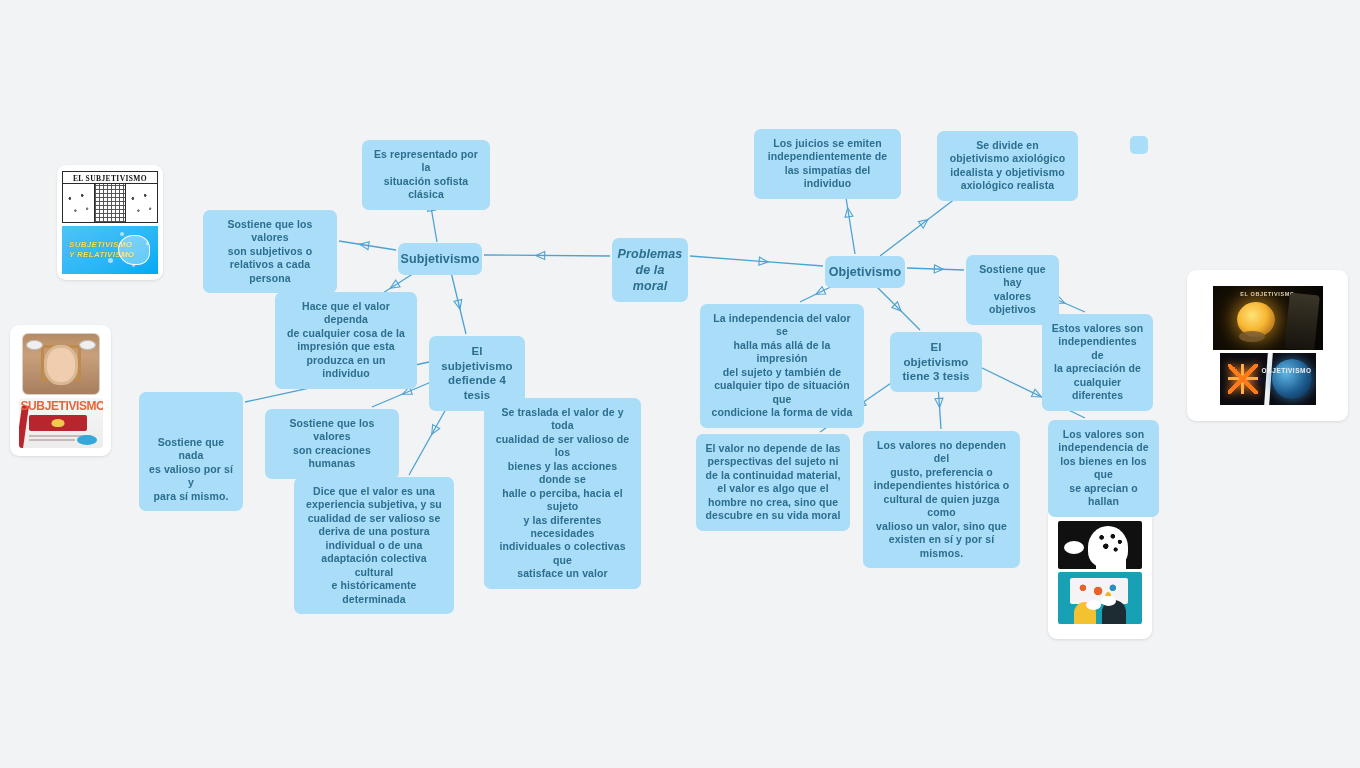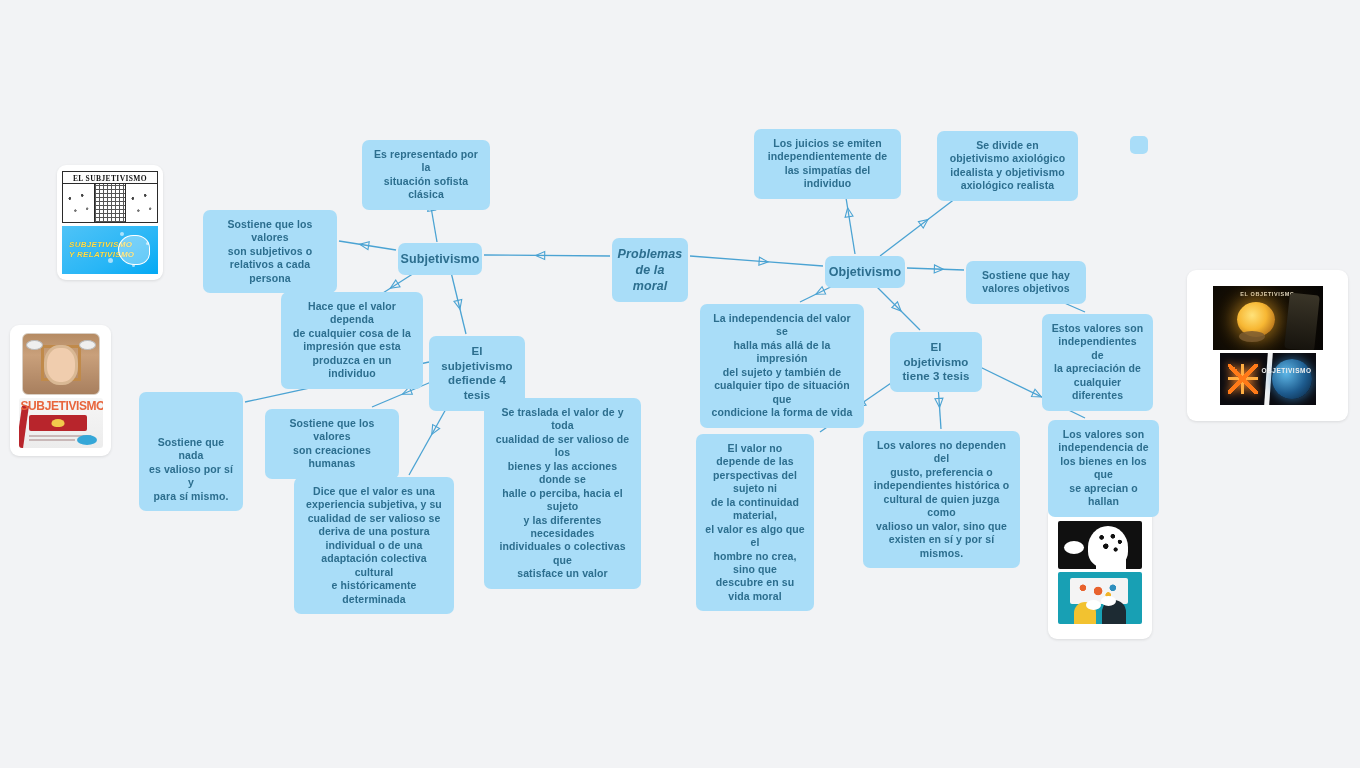--- a/index.html
+++ b/index.html
@@ -500,21 +500,21 @@
       </div>
       <div class="node lvl2" style="left: 362px; top: 140px; width: 128px; min-height: 36px; display: flex; align-items: center; justify-content: center;">
         <span style="white-space: pre-line;">Es representado por la
 situación sofista clásica</span>
       </div>
       <div class="node lvl2" style="left: 203px; top: 210px; width: 134px; min-height: 48px; display: flex; align-items: center; justify-content: center;">
         <span style="white-space: pre-line;">Sostiene que los valores
 son subjetivos o
 relativos a cada persona</span>
       </div>
-      <div class="node lvl2" style="left: 281px; top: 292px; width: 142px; min-height: 62px; display: flex; align-items: center; justify-content: center;">
+      <div class="node lvl2" style="left: 275px; top: 292px; width: 142px; min-height: 62px; display: flex; align-items: center; justify-content: center;">
         <span style="white-space: pre-line;">Hace que el valor dependa
 de cualquier cosa de la
 impresión que esta
 produzca en un individuo</span>
       </div>
       <div class="node lvl2" style="left: 139px; top: 392px; width: 104px; min-height: 50px; display: flex; align-items: center; justify-content: center;">
         <span style="white-space: pre-line; margin-top: 36px;">Sostiene que nada
 es valioso por sí y
 para sí mismo.</span>
       </div>
@@ -544,38 +544,38 @@
         <span style="white-space: pre-line;">Los juicios se emiten
 independientemente de
 las simpatías del individuo</span>
       </div>
       <div class="node lvl2" style="left: 937px; top: 131px; width: 141px; min-height: 62px; display: flex; align-items: flex-start; justify-content: center;">
         <span style="white-space: pre-line;">Se divide en
 objetivismo axiológico
 idealista y objetivismo
 axiológico realista</span>
       </div>
-      <div class="node lvl2" style="left: 966px; top: 255px; width: 120px; min-height: 36px; display: flex; align-items: center; justify-content: center; margin-top: 6px;">
+      <div class="node lvl2" style="left: 966px; top: 255px; width: 93px; min-height: 36px; display: flex; align-items: center; justify-content: center;">
         <span style="white-space: pre-line;">Sostiene que hay
 valores objetivos</span>
       </div>
       <div class="node lvl2" style="left: 700px; top: 304px; width: 164px; min-height: 78px; display: flex; align-items: center; justify-content: center;">
         <span style="white-space: pre-line;">La independencia del valor se
 halla más allá de la impresión
 del sujeto y también de
 cualquier tipo de situación que
 condicione la forma de vida</span>
       </div>
       <div class="node lvl2" style="left: 1042px; top: 314px; width: 111px; min-height: 62px; display: flex; align-items: center; justify-content: center;">
         <span style="white-space: pre-line;">Estos valores son
 independientes de
 la apreciación de
 cualquier diferentes</span>
       </div>
-      <div class="node lvl2" style="left: 696px; top: 434px; width: 118px; min-height: 93px; display: flex; align-items: center; justify-content: center;">
+      <div class="node lvl2" style="left: 696px; top: 434px; width: 154px; min-height: 93px; display: flex; align-items: center; justify-content: center;">
         <span style="white-space: pre-line;">El valor no depende de las
 perspectivas del sujeto ni
 de la continuidad material,
 el valor es algo que el
 hombre no crea, sino que
 descubre en su vida moral</span>
       </div>
       <div class="node lvl2" style="left: 863px; top: 431px; width: 157px; min-height: 93px; display: flex; align-items: center; justify-content: center;">
         <span style="white-space: pre-line;">Los valores no dependen del
 gusto, preferencia o

